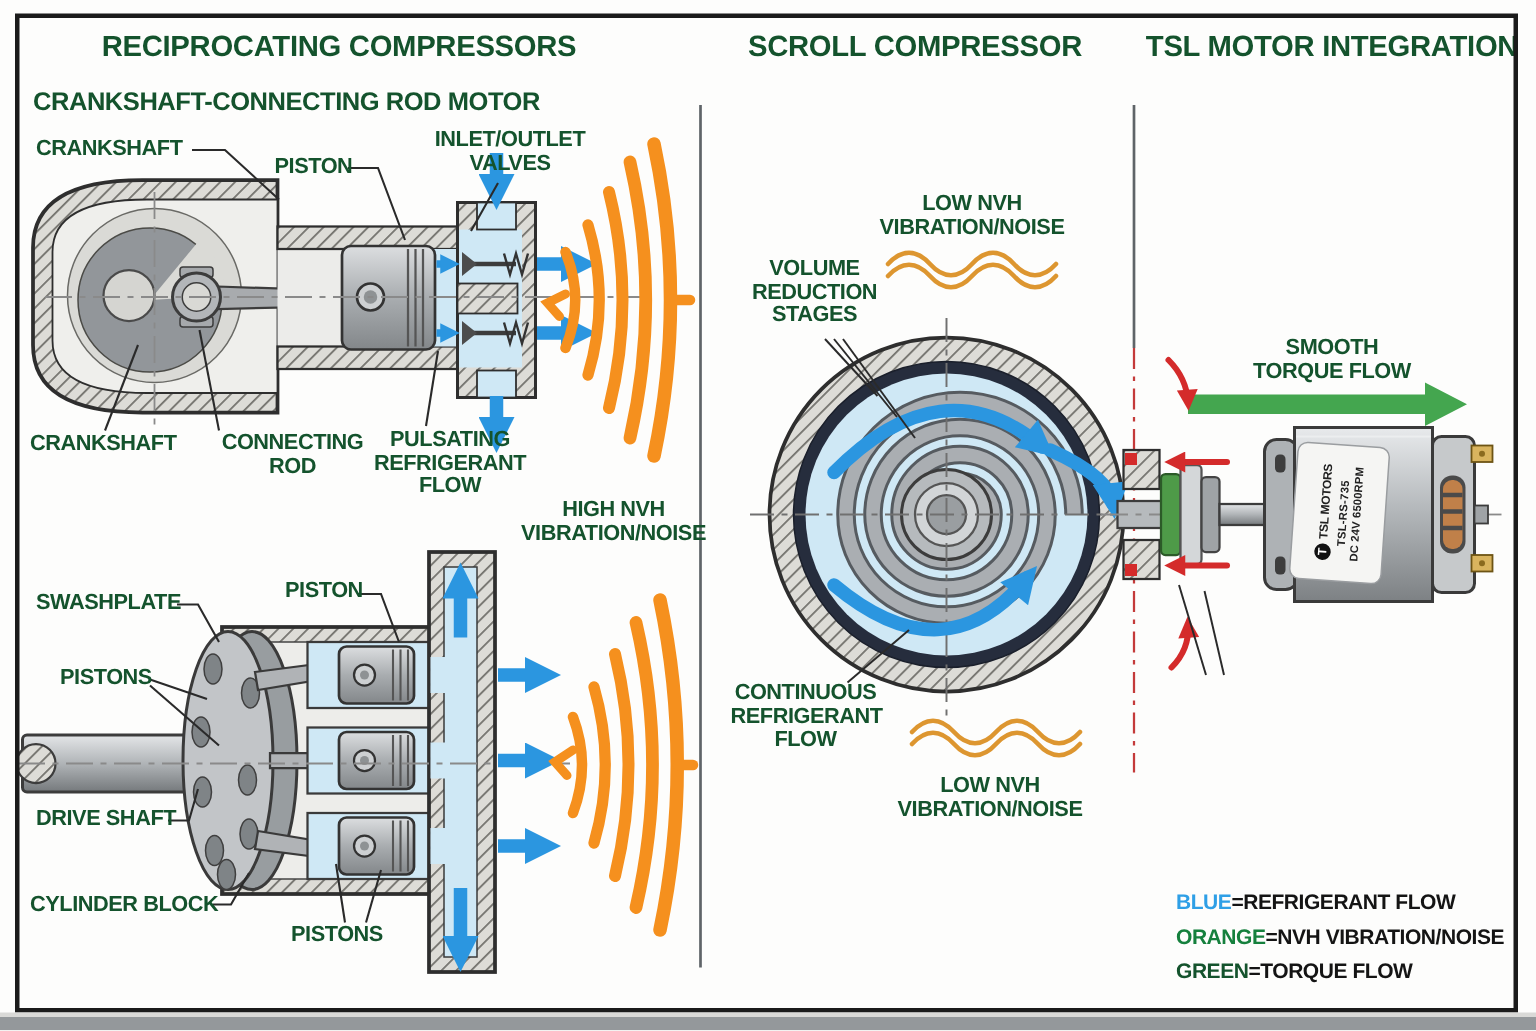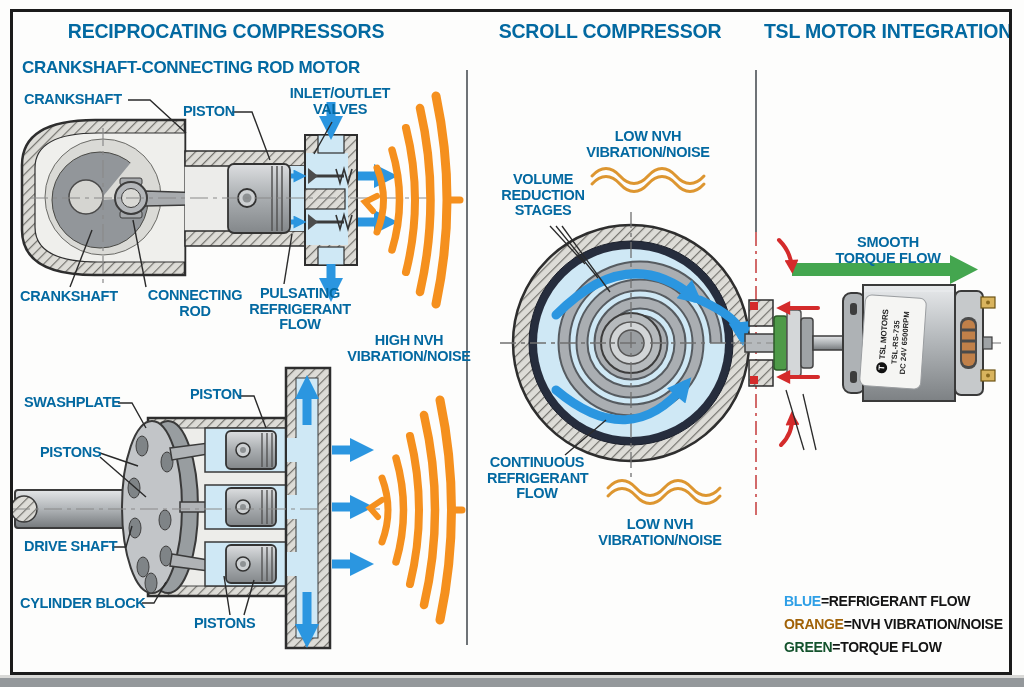--- a/index.html
+++ b/index.html
@@ -1,31 +1,31 @@
 <!DOCTYPE html>
 <html><head>
 <meta charset="utf-8">
 <style>
   html,body{margin:0;padding:0;background:#ffffff;}
   #stage{position:relative;width:1024px;height:687px;overflow:hidden;background:#fdfdfc;
          font-family:"Liberation Sans",sans-serif;}
   #diagram-svg{position:absolute;left:0;top:0;z-index:1;}
   .lbl{position:absolute;z-index:3;font-weight:bold;font-size:14.5px;line-height:1.07;
-       color:#0369a1;white-space:pre-line;letter-spacing:-0.3px;}
+       color:#14532d;white-space:pre-line;letter-spacing:-0.3px;}
   .c{text-align:center;}
   .hdr{font-size:19.5px;letter-spacing:-0.2px;}
   .sub{font-size:17px;}
   #frame{position:absolute;left:10px;top:9px;width:1002px;height:666px;z-index:4;
          border:3.5px solid #1b1b1b;box-sizing:border-box;pointer-events:none;}
   #bottom-band{position:absolute;left:0;top:678px;width:1024px;height:9px;background:#94989b;z-index:5;}
   #bottom-band2{position:absolute;left:0;top:675px;width:1024px;height:3px;background:#d9d9d7;z-index:5;}
   
   .legend-row{position:absolute;left:784px;width:220px;font-weight:bold;font-size:14px;
               letter-spacing:-0.3px;color:#141414;z-index:3;}
-  .k0{color:#2e9fe6;} .k1{color:#a16207;} .k2{color:#14532d;}
+  .k0{color:#2e9fe6;} .k1{color:#15803d;} .k2{color:#14532d;}
   
   #nameplate{position:absolute;left:847px;top:311px;width:92px;height:62px;z-index:3;
              background:#f5f5f3;border:1.5px solid #9a9da0;border-radius:7px;
              transform:rotate(-86deg);box-sizing:border-box;
              display:flex;flex-direction:column;align-items:center;justify-content:center;
              color:#222;text-align:center;}
   .ml-brand{display:flex;align-items:center;gap:3px;font-size:8px;font-weight:bold;letter-spacing:-0.2px;}
   .ml-logo{display:inline-flex;align-items:center;justify-content:center;width:11px;height:11px;
            border-radius:50%;background:#111;color:#fff;font-size:8px;font-weight:bold;}
   .ml-model{font-size:7.5px;font-weight:bold;margin-top:2px;letter-spacing:0.2px;}
@@ -359,21 +359,21 @@
 VIBRATION/NOISE</div>
 <div class="lbl c" style="left:493px;top:172px;width:100px;">VOLUME
 REDUCTION
 STAGES</div>
 <div class="lbl c" style="left:487px;top:455px;width:100px;">CONTINUOUS
 REFRIGERANT
 FLOW</div>
 <div class="lbl c" style="left:580px;top:517px;width:160px;">LOW NVH
 VIBRATION/NOISE</div>
 
-<div class="lbl c" style="left:808px;top:235px;width:160px;">SMOOTH
+<div class="lbl c" style="left:808px;top:225px;width:160px;">SMOOTH
 TORQUE FLOW</div>
 
 <div id="nameplate">
   <div class="ml-brand">
     <span class="ml-logo">T</span>
     <span>TSL MOTORS</span>
   </div>
   <div class="ml-model">TSL-RS-735</div>
   <div class="ml-spec">DC 24V 6500RPM</div>
 </div>

